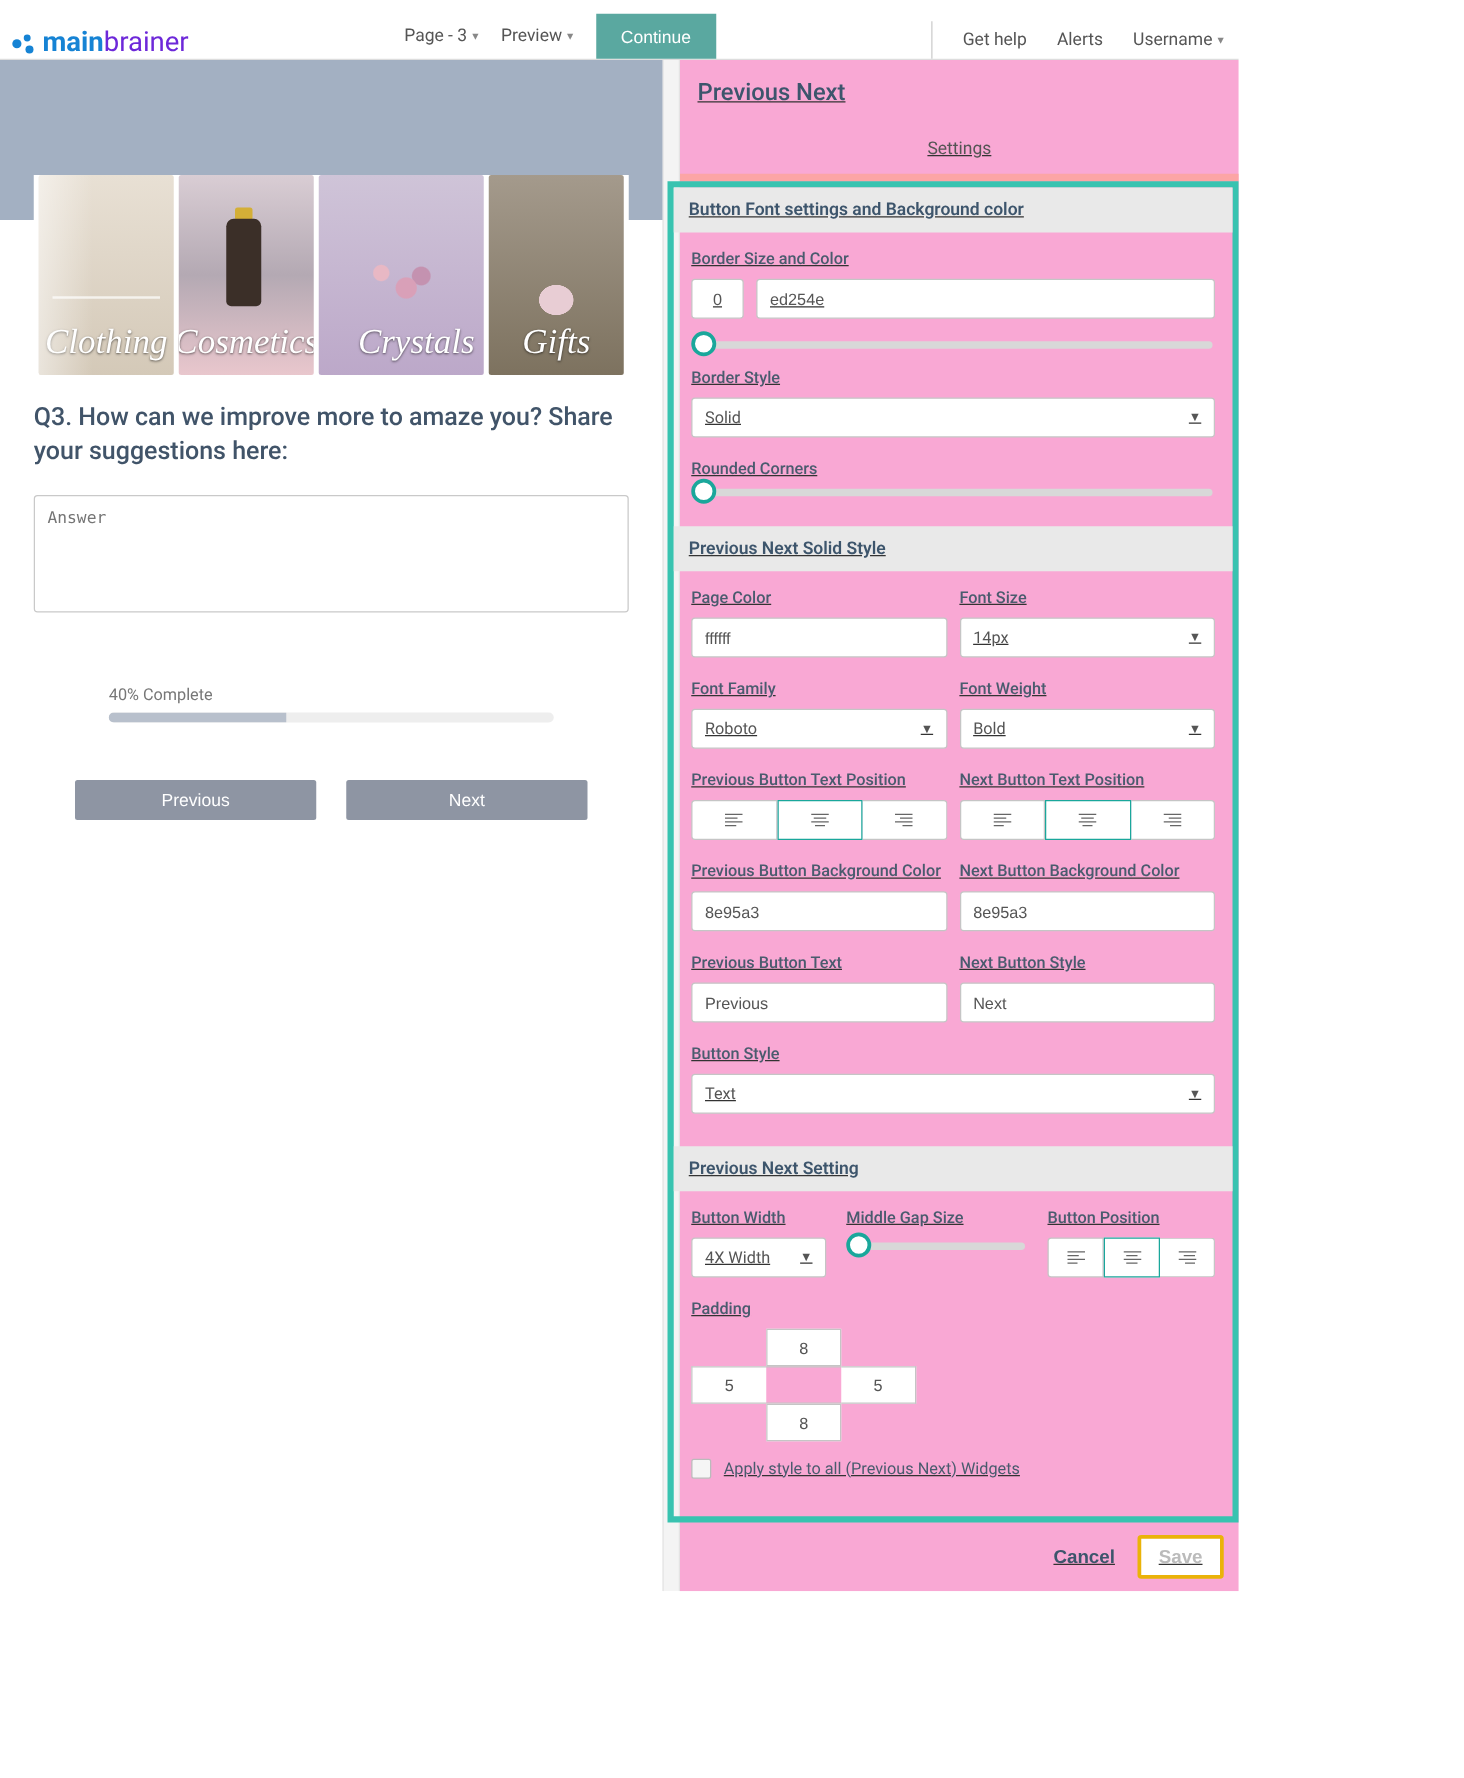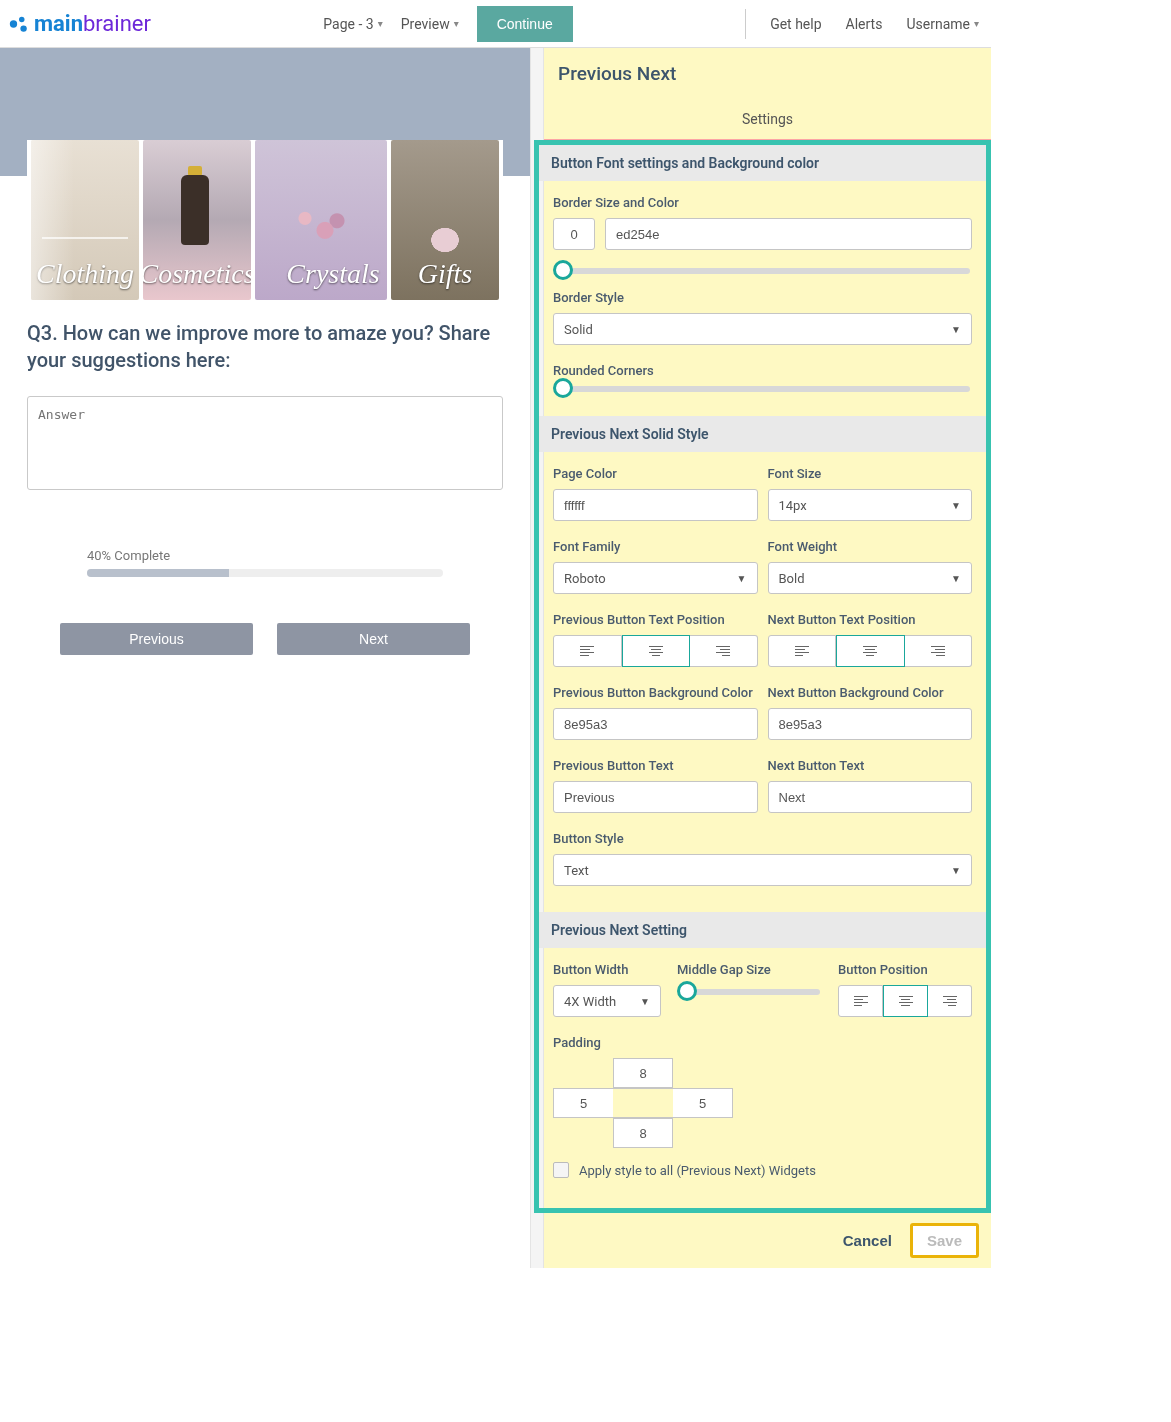--- a/index.html
+++ b/index.html
@@ -1,19 +1,19 @@
 <!DOCTYPE html>
 <html><head>
 <meta charset="utf-8">
 <style>
   * { box-sizing: border-box; margin: 0; padding: 0; }
   body { font-family: -apple-system, "Segoe UI", Roboto, Arial, sans-serif; font-size: 14px; color: #333; background: #fff; width: 991px; }
   
   
-  .header { height: 48px; display: flex; align-items: center; border-bottom: 1px solid #ddd; padding: 0 8px; }
+  .header { height: 48px; display: flex; align-items: flex-end; border-bottom: 1px solid #ddd; padding: 0 8px; }
   .logo { color: #1683d4; font-size: 22px; font-weight: 700; display: flex; align-items: center; gap: 4px; }
   .logo svg { width: 22px; height: 22px; }
   .logo .b2 { color: #6d28d9; font-weight: 400; margin-left: -4px; }
   .header-center { margin-left: auto; display: flex; align-items: center; gap: 18px; }
   .dropdown-link { color: #555; font-size: 14px; cursor: pointer; display: flex; align-items: center; gap: 4px; }
   .caret { font-size: 10px; color: #888; }
   .btn-continue { background: #5aa8a0; color: #fff; border: none; padding: 10px 20px; font-size: 14px; cursor: pointer; }
   .header-right { margin-left: auto; display: flex; align-items: center; gap: 24px; padding-right: 4px; color: #555; }
   .vdiv { width: 1px; height: 30px; background: #ccc; }
 
@@ -35,23 +35,23 @@
   .progress-wrap { margin: 55px 60px 0; }
   .progress-label { font-size: 13px; color: #777; margin-bottom: 6px; }
   .progress-bar { height: 8px; background: #eee; border-radius: 4px; overflow: hidden; }
   .progress-fill { height: 100%; background: #b8c0cc; width: 40%; }
   .nav-btn-row { display: flex; gap: 24px; margin: 46px 33px 0; }
   .nav-btn { flex: 1; background: #8e95a3; color: #fff; border: none; height: 32px; border-radius: 2px; font-size: 14px; cursor: pointer; }
 
   .scroll-gutter { width: 14px; background: #f4f4f4; border-left: 1px solid #e4e4e4; border-right: 1px solid #e4e4e4; }
 
   
-  .panel { flex: 1; background: #fef9c3; padding-top: 14px; position: relative; }
+  .panel { flex: 1; background: #f9a8d4; padding-top: 14px; position: relative; text-decoration: underline; }
   .panel-title { color: #3d556c; font-size: 19px; font-weight: 500; padding: 0 14px 14px; }
-  .tabs { display: flex; border-bottom: 1px solid #fca5a5; }
+  .tabs { display: flex; border-bottom: 6px solid #fca5a5; }
   .tab { flex: 1; text-align: center; padding: 12px 0; color: #555; cursor: pointer; position: relative; }
   .tab.active { background: #e8f3fd; color: #1683d4; }
   .cursor-arrow { position: absolute; right: -6px; bottom: -10px; font-size: 22px; transform: rotate(-15deg); color: #fff; filter: drop-shadow(1px 1px 1px rgba(0,0,0,0.5)); }
 
   .panel-highlight { border: 5px solid #38c3b0; margin: 0 0 0 -10px; padding: 0; }
   .panel-section-hdr { background: #e9e9e9; color: #3d556c; font-size: 14px; font-weight: 600; padding: 10px 12px; }
   .panel-body { padding: 14px 14px 16px; }
   .field-label { font-size: 13px; color: #4a5b6e; font-weight: 500; margin-bottom: 8px; display: block; }
   .row { display: flex; gap: 10px; margin-bottom: 18px; }
   .col { flex: 1; }
@@ -296,21 +296,21 @@
             <label class="field-label">Next Button Background Color</label>
             <input class="input" value="8e95a3" style="">
           </div>
         </div>
         <div class="row">
           <div class="col">
             <label class="field-label">Previous Button Text</label>
             <input class="input" value="Previous" style="">
           </div>
           <div class="col">
-            <label class="field-label">Next Button Text</label>
+            <label class="field-label">Next Button Style</label>
             <input class="input" value="Next" style="">
           </div>
         </div>
         <label class="field-label">Button Style</label>
         <div class="select" style="margin-bottom:10px">
             <span>Text</span>
             <span class="caret2">▼</span>
           </div>
       </div>
 

